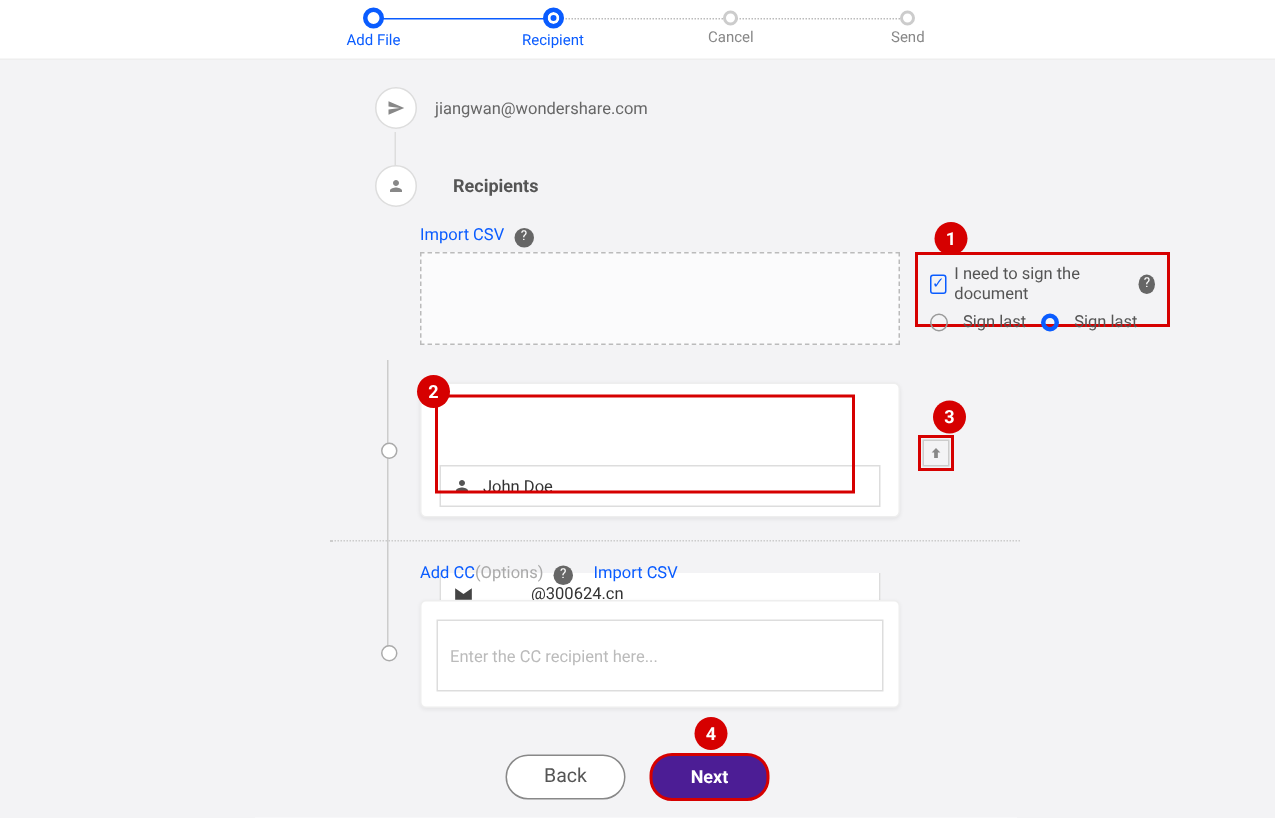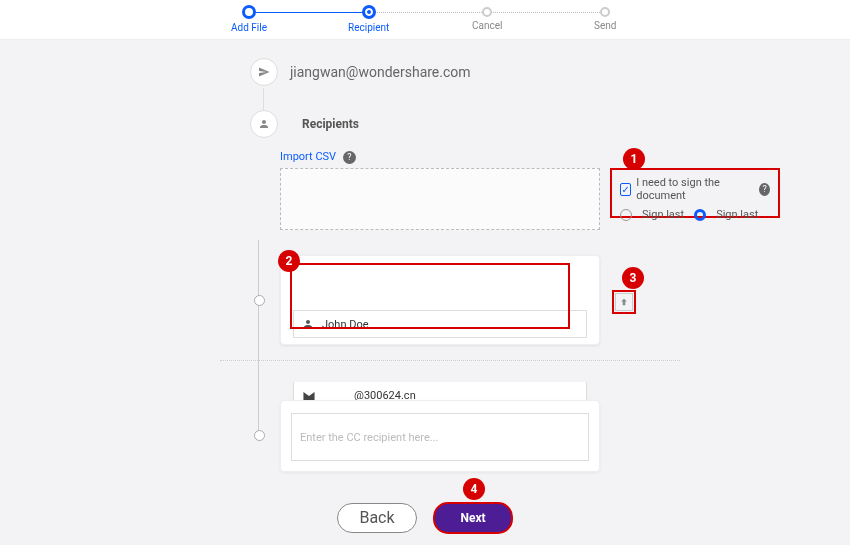--- a/index.html
+++ b/index.html
@@ -20,21 +20,21 @@
     .cancel-btn { position:absolute; right:25px; top:8px; width:80px; height:25px; border:1px solid #333; border-radius:13px; background:#fff; font-size:11px; cursor:pointer; }
 
     
     .stage { position:absolute; top:40px; left:0; right:0; bottom:0; background:#f3f3f5; }
 
     .icon-circle { width:28px; height:28px; border:1px solid #ddd; border-radius:50%; background:#fff; display:flex; align-items:center; justify-content:center; }
     .icon-circle svg { fill:#888; }
 
     .sender-block { position:absolute; left:250px; top:18px; display:flex; align-items:center; gap:12px; }
     .sender-title { font-size:12px; font-weight:700; color:#555; }
-    .sender-email { font-size:14px; color:#666; }
+    .sender-email { font-size:11px; color:#666; }
     .v-line { position:absolute; left:263px; top:48px; width:1px; height:30px; background:#ddd; }
 
     .recip-block { position:absolute; left:250px; top:70px; display:flex; align-items:center; gap:12px; }
     .recip-title { font-size:12px; font-weight:700; color:#555;padding-left:12px; }
 
     .import-row { position:absolute; left:280px; top:110px; font-size:11px; }
     .import-link { color:#0a5cff; cursor:pointer; }
     .help-dot { display:inline-flex; width:13px; height:13px; background:#666; color:#fff; border-radius:50%; font-size:9px; align-items:center; justify-content:center; margin-left:4px; cursor:pointer; }
 
     .dashed-box { position:absolute; left:280px; top:128px; width:320px; height:62px; border:1px dashed #bbb; background:#fbfbfc; }
@@ -70,21 +70,21 @@
     
     .cc-row { position:absolute; left:280px; top:335px; font-size:11px; color:#555; }
     .cc-link { color:#0a5cff; cursor:pointer; }
     .cc-opt { color:#aaa; }
     .cc-card { position:absolute; left:280px; top:360px; width:320px; height:72px; background:#fff; border:1px solid #eee; border-radius:4px; box-shadow:0 1px 3px rgba(0,0,0,0.06); padding:12px 10px; }
     .cc-input { width:100%; height:48px; border:1px solid #ddd; font-size:11px; color:#333; padding:6px 8px; outline:none; }
     .cc-input::placeholder { color:#bbb; }
 
     
     .footer { position:absolute; left:0; right:0; bottom:0; height:55px; display:flex; align-items:center; justify-content:center; gap:16px; }
-    .btn-back { width:80px; height:30px; border:1px solid #888; border-radius:15px; background:#fff; font-size:16px; color:#555; cursor:pointer; }
+    .btn-back { width:80px; height:30px; border:1px solid #888; border-radius:15px; background:#fff; font-size:13px; color:#555; cursor:pointer; }
     .btn-next { width:80px; height:32px; border:2px solid #d60000; border-radius:15px; background:#4c1d95; font-size:12px; font-weight:700; color:#fff; cursor:pointer; }
   </style>
 </head>
 <body>
 
 <div class="stepper">
   <div class="step-track">
     <div class="step-track-done"></div>
     <div class="step-track-todo"></div>
   </div>
@@ -175,20 +175,26 @@
   <div class="up-box">
     <div class="up-inner">
       <svg width="10" height="10" viewBox="0 0 24 24">
           <path d="M12 4l-7 7h4v9h6v-9h4z" fill="#888"></path>
         </svg>
     </div>
   </div>
 
   <div class="divider"></div>
 
+  <div class="cc-row">
+    <span class="cc-link">Add CC</span><span class="cc-opt">(Options)</span>
+    <span class="help-dot">?</span>
+    &nbsp;&nbsp;&nbsp;
+    <span class="cc-link">Import CSV</span>
+  </div>
   <div class="cc-card">
     <input class="cc-input" placeholder="Enter the CC recipient here..." style="">
   </div>
 
   <div class="footer">
     <button class="btn-back">Back</button>
     <div style="position:relative">
       <div class="callout" style="left:30px; top:-24px">4</div>
       <button class="btn-next">Next</button>
     </div>

